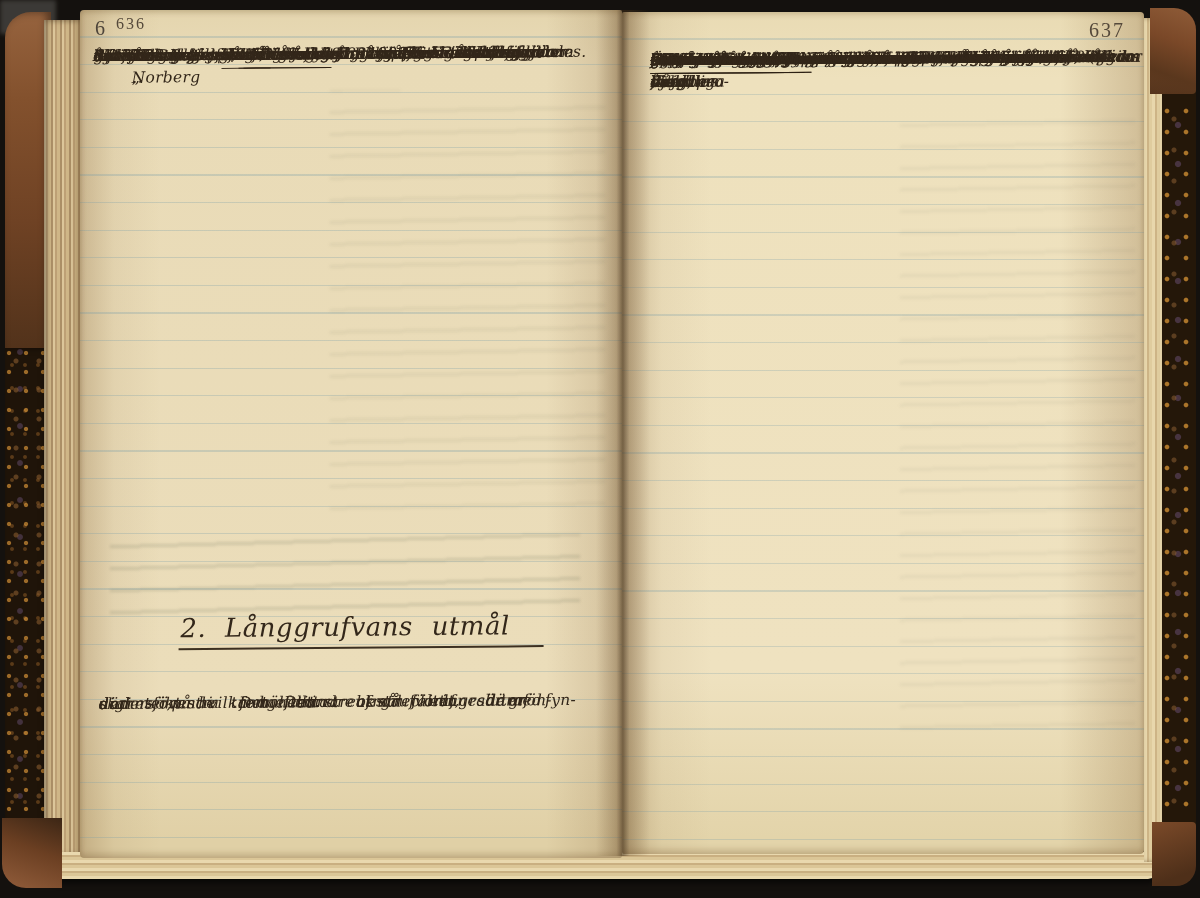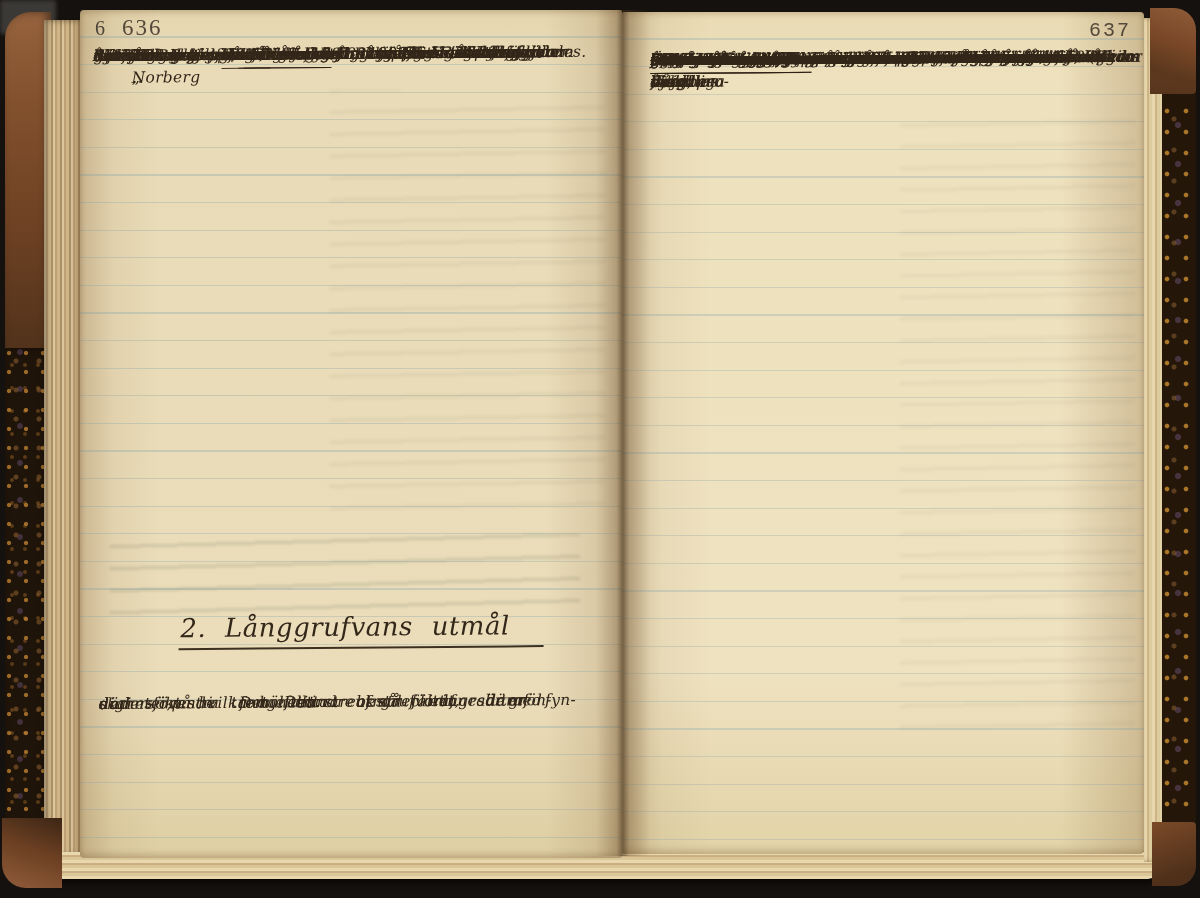--- a/index.html
+++ b/index.html
@@ -72,22 +72,22 @@
   .b1{left:110px;top:534px;width:470px;height:80px;
       background:repeating-linear-gradient(-1.5deg, transparent 0 12px, rgba(108,112,90,.22) 12px 15px, transparent 15px 22px);}
   .b2{left:330px;top:90px;width:275px;height:430px;
       background:repeating-linear-gradient(-1deg, transparent 0 15px, rgba(108,112,90,.10) 15px 18px, transparent 18px 22px);}
   .b3{left:900px;top:120px;width:235px;height:620px;
       background:repeating-linear-gradient(-1deg, transparent 0 15px, rgba(108,112,90,.08) 15px 18px, transparent 18px 21.5px);}
 
   
   .pagenum{font-family:"Liberation Serif",serif;font-style:normal;color:#55493b;letter-spacing:2px;}
   .edge-num{left:95px;top:17px;font-size:20px;color:#4d443a;}
-  .left-num{left:122px;top:15px;font-size:23px;}
-  .right-num{left:1089px;top:19px;font-size:20px;font-family:Liberation Mono, monospace;}
+  .left-num{left:116px;top:15px;font-size:16px;}
+  .right-num{left:1089px;top:19px;font-size:20px;}
 
   
   .mtext{color:#33271a;font-style:italic;font-size:15.5px;letter-spacing:.3px;}
   .text-left{left:93px;top:10px;width:518px;height:845px;transform:rotate(-0.5deg);transform-origin:0 0;word-spacing:8px;}
   .text-right{left:650px;top:8px;width:492px;height:848px;transform:rotate(-0.4deg);transform-origin:0 0;word-spacing:7px;}
   .block{position:absolute;left:0;right:0;}
   .mline{position:relative;white-space:pre-wrap;}
   .u{border-bottom:1.8px solid rgba(45,33,20,.9);padding-bottom:1px;}
   .strike{text-decoration:line-through;}
   .sup{vertical-align:super;font-size:.65em;}

